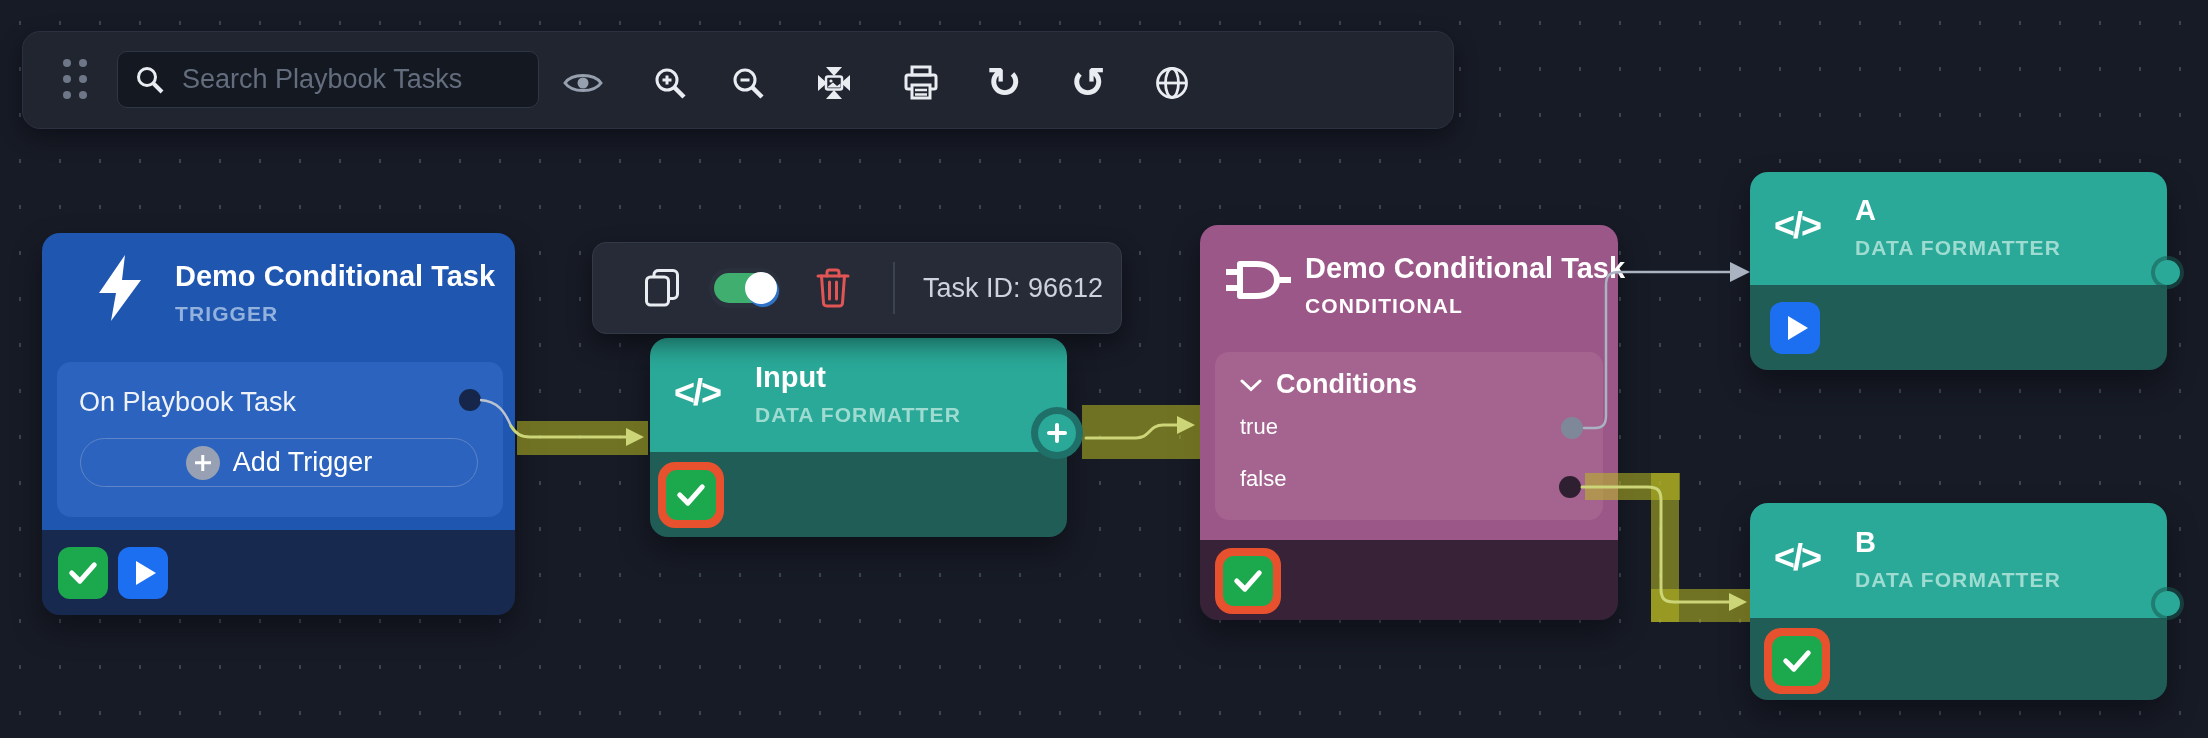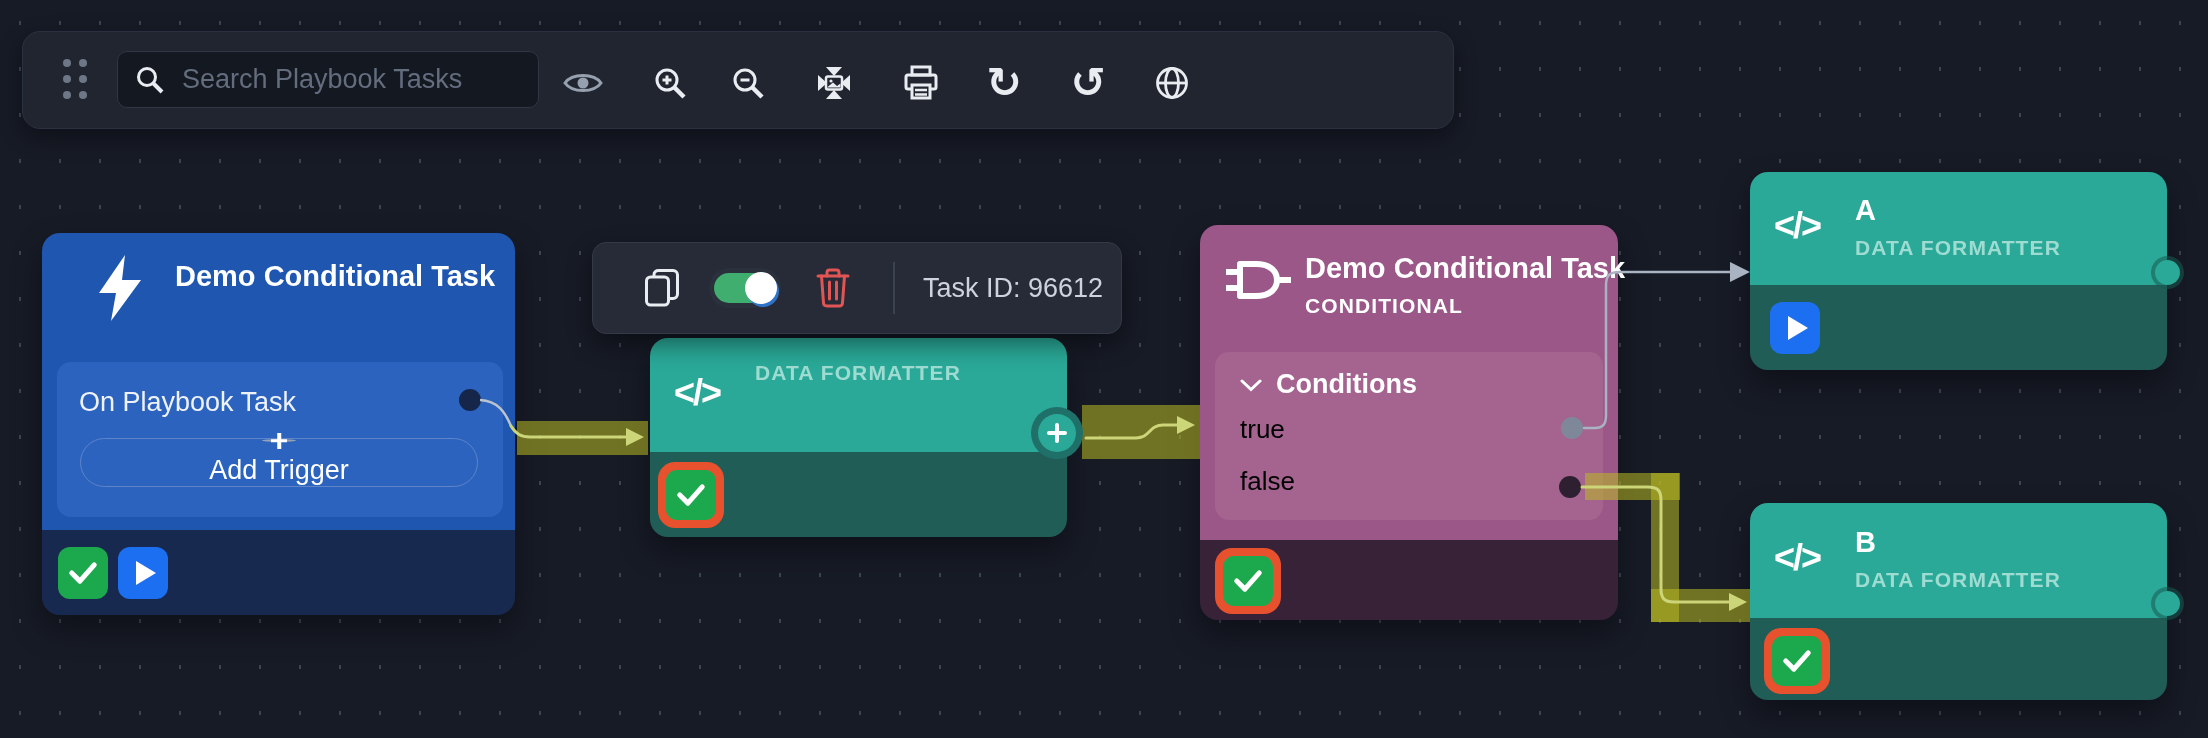--- a/index.html
+++ b/index.html
@@ -73,21 +73,21 @@
   .out-port-teal{width:25px;height:25px;background:#2AA998;box-shadow:0 0 0 4px rgba(23,90,82,.55);}
   
   .trigger-node{left:42px;top:233px;width:473px;height:382px;}
   .trigger-node .node-header{height:297px;background:#1E56B0;}
   .trigger-node .node-footer{height:85px;background:#17294E;}
   .trigger-panel{position:absolute;left:15px;top:129px;width:446px;height:155px;background:#2B63BE;border-radius:14px;}
   .trigger-row-label{position:absolute;left:22px;top:25px;font-size:27px;color:#EFF3F9;}
   .add-trigger{
     position:absolute;left:23px;top:76px;width:398px;height:49px;box-sizing:border-box;
     border:1.5px solid #5F84C8;border-radius:25px;display:flex;align-items:center;justify-content:center;gap:13px;
-    color:#FFFFFF;font-size:27px;font-weight:500;cursor:pointer;flex-direction:column;
+    color:#FFFFFF;font-size:27px;font-weight:500;cursor:pointer;
   }
   .plus-circle{width:34px;height:34px;border-radius:50%;background:#97A1B3;position:relative;}
   .plus-circle::before,.plus-circle::after{content:"";position:absolute;background:#FFFFFF;left:50%;top:50%;transform:translate(-50%,-50%);}
   .plus-circle::before{width:16px;height:3.5px;}
   .plus-circle::after{width:3.5px;height:16px;}
   
   .teal .node-header{background:#2AA998;}
   .teal .node-footer{background:#205D56;}
   .teal .node-type{color:#9EDCD2;}
   .input-node{left:650px;top:338px;width:417px;height:199px;}
@@ -99,21 +99,21 @@
   .b-node{left:1750px;top:503px;width:417px;height:197px;}
   .b-node .node-header{height:115px;}
   .b-node .node-footer{height:82px;}
   
   .cond-node{left:1200px;top:225px;width:418px;height:395px;}
   .cond-node .node-header{height:315px;background:#9B5787;}
   .cond-node .node-footer{height:80px;background:#372237;}
   .cond-node .node-type{color:#ffffff;}
   .cond-panel{position:absolute;left:15px;top:127px;width:388px;height:168px;background:#A5648F;border-radius:14px;}
   .cond-head{position:absolute;left:25px;top:17px;display:flex;align-items:center;gap:14px;color:#FFFFFF;font-size:27px;font-weight:600;cursor:pointer;}
-  .cond-row{position:absolute;left:25px;font-size:26px;color:#000000;}
+  .cond-row{position:absolute;left:25px;font-size:22px;color:#ffffff;}
   
   .add-next{position:absolute;left:1031px;top:407px;width:52px;height:52px;border-radius:50%;background:#20706A;display:flex;align-items:center;justify-content:center;z-index:3;cursor:pointer;}
   .add-next .inner{width:38px;height:38px;border-radius:50%;background:#2AA998;position:relative;}
   .add-next .inner::before,.add-next .inner::after{content:"";position:absolute;background:#FFF;left:50%;top:50%;transform:translate(-50%,-50%);border-radius:2px;}
   .add-next .inner::before{width:20px;height:4px;}
   .add-next .inner::after{width:4px;height:20px;}
   .connections{position:absolute;left:0;top:0;z-index:2;pointer-events:none;}
 </style>
 </head>
 <body>
@@ -218,20 +218,21 @@
 
   <div class="node trigger-node">
     <div class="node-header">
       <span style="position:absolute;left:53px;top:22px">
         <svg width="50" height="66" viewBox="0 0 25 33" fill="#FFFFFF">
           <polygon points="15,0 2,19 10.5,19 8,33 23,12.5 13.5,12.5"></polygon>
         </svg>
       </span>
       <div class="node-titles" style="left:133px;top:27px">
         <span class="node-title">Demo Conditional Task</span>
+        <span class="node-type" style="color:#92B1DD">TRIGGER</span>
       </div>
       <div class="trigger-panel">
         <span class="trigger-row-label">On Playbook Task</span>
         <span class="port" style="left:402px;top:27px;background:#16254A"></span>
         <div class="add-trigger">
           <span class="plus-circle"></span>
           <span>Add Trigger</span>
         </div>
       </div>
     </div>
@@ -244,20 +245,21 @@
       <div class="badge badge-blue" style="position:absolute;left:76px;top:17px">
         <span class="play-tri"></span>
       </div>
     </div>
   </div>
 
   <div class="node teal input-node">
     <div class="node-header">
       <span class="code-icon" style="left:24px;top:34px">&lt;/&gt;</span>
       <div class="node-titles" style="left:105px;top:23px">
+        <span class="node-title">Input</span>
         <span class="node-type">DATA FORMATTER</span>
       </div>
     </div>
     <div class="node-footer">
       <div class="badge-ring" style="position:absolute;left:8px;top:10px">
         <div class="badge badge-green">
           <svg width="30" height="26" viewBox="0 0 24 20" fill="none" stroke="#FFF" stroke-width="4" stroke-linecap="round" stroke-linejoin="round">
               <polyline points="3,10 9.5,16.5 21,3.5"></polyline>
             </svg>
         </div>

